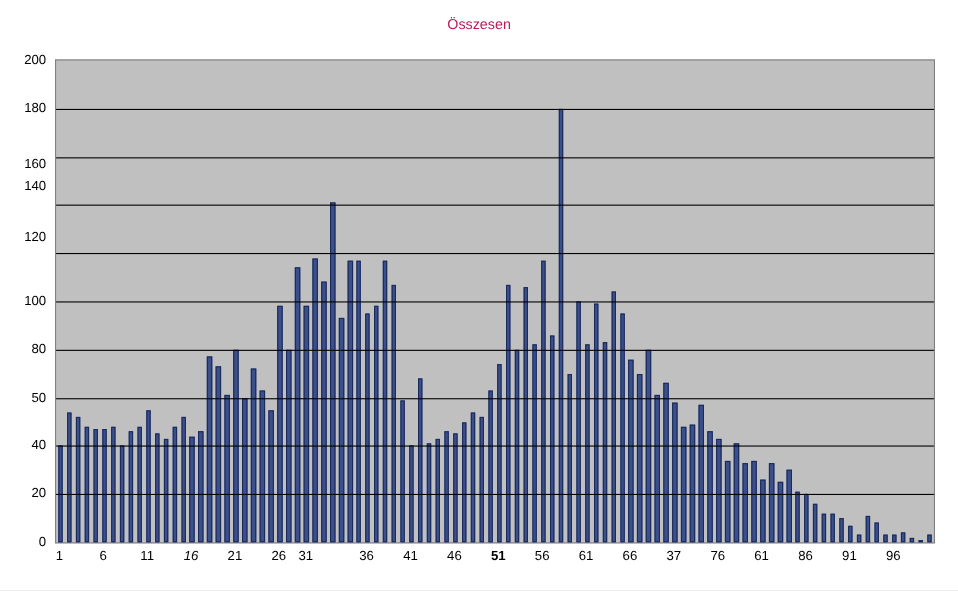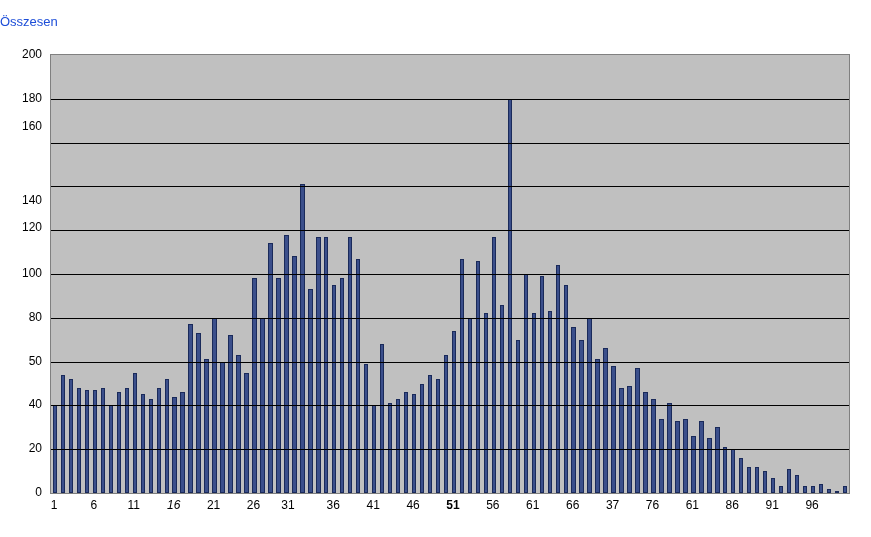--- a/index.html
+++ b/index.html
@@ -8,22 +8,23 @@
     font-family: Arial, sans-serif;
     background: #ffffff;
   }
   .chart-wrap {
     width: 871px;
     height: 537px;
     position: relative;
     box-sizing: border-box;
   }
   .chart-title {
+    text-align: center;
     font-size: 13px;
-    color: #1d4ed8;
+    color: #be185d;
     padding-top: 14px;
     height: 28px;
   }
   .plot-area {
     position: absolute;
     left: 50px;
     top: 54px;
     width: 800px;
     height: 440px;
     background: #c0c0c0;
@@ -199,34 +200,34 @@
       <div class="gridline" style="top: 87.6px;"></div>
       <div class="gridline" style="top: 43.8px;"></div>
     </div>
   <div class="y-labels">
       <div class="y-label" style="top: 438px;">0</div>
       <div class="y-label" style="top: 394.2px;">20</div>
       <div class="y-label" style="top: 350.4px;">40</div>
       <div class="y-label" style="top: 306.6px;">50</div>
       <div class="y-label" style="top: 262.8px; text-align: right;">80</div>
       <div class="y-label" style="top: 219px;">100</div>
-      <div class="y-label" style="top: 173px; margin-left: 44px;">120</div>
-      <div class="y-label" style="top: 146px;">140</div>
-      <div class="y-label" style="top: 72px;">160</div>
+      <div class="y-label" style="top: 161px; margin-left: 44px;">120</div>
+      <div class="y-label" style="top: 115px;">140</div>
+      <div class="y-label" style="top: 95px;">160</div>
       <div class="y-label" style="top: 43.8px;">180</div>
       <div class="y-label" style="top: 0px;">200</div>
     </div>
   <div class="x-labels">
       <div class="x-label" style="left: 3.99px; top: 2px;">1</div>
       <div class="x-label" style="left: 43.89px; top: 2px;">6</div>
       <div class="x-label" style="left: 83.79px; top: 2px;">11</div>
       <div class="x-label" style="left: 123.69px; top: 2px; font-style: italic;">16</div>
       <div class="x-label" style="left: 163.59px; top: 2px;">21</div>
       <div class="x-label" style="left: 203.49px; top: 2px;">26</div>
-      <div class="x-label" style="left: 238px; top: 2px;">31</div>
+      <div class="x-label" style="left: 228px; top: 2px;">31</div>
       <div class="x-label" style="left: 283.29px; top: 2px;">36</div>
       <div class="x-label" style="left: 323.19px; top: 2px;">41</div>
       <div class="x-label" style="left: 363.09px; top: 2px;">46</div>
       <div class="x-label" style="left: 402.99px; top: 2px; font-weight: bold;">51</div>
       <div class="x-label" style="left: 442.89px; top: 2px;">56</div>
       <div class="x-label" style="left: 482.79px; top: 2px;">61</div>
       <div class="x-label" style="left: 522.69px; top: 2px;">66</div>
       <div class="x-label" style="left: 562.59px; top: 2px;">37</div>
       <div class="x-label" style="left: 602.49px; top: 2px;">76</div>
       <div class="x-label" style="left: 642.39px; top: 2px;">61</div>

